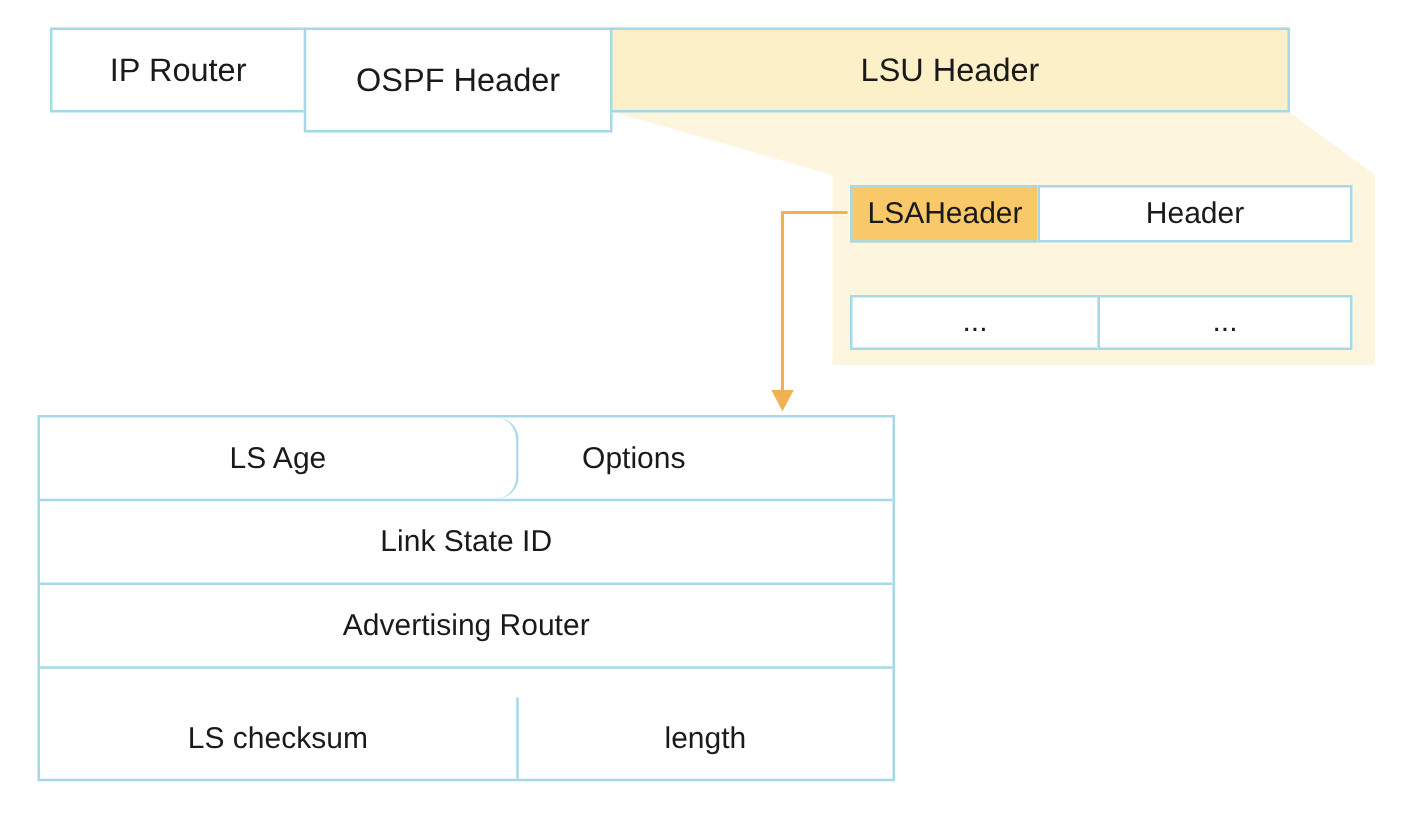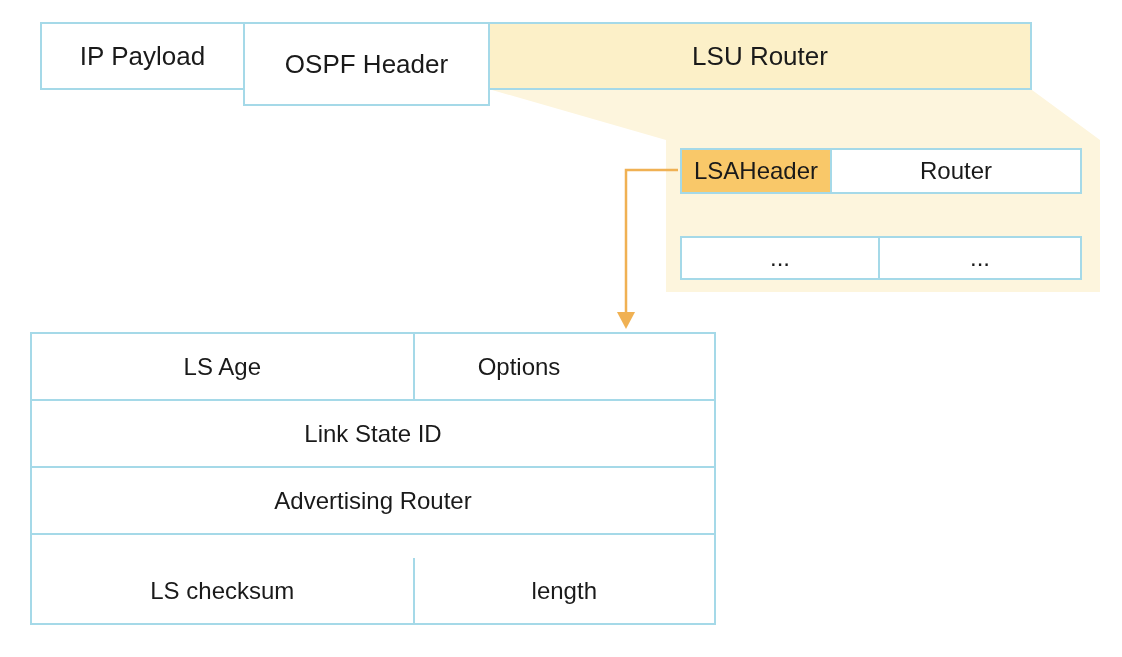--- a/index.html
+++ b/index.html
@@ -66,44 +66,44 @@
   }
   .trow { flex: 1; display: flex; border-bottom: 2px solid var(--blue); }
   .trow:last-child { border-bottom: none; margin-top: 23px; }
   .tcell {
     display: flex;
     align-items: center;
     justify-content: center;
     border-right: 2px solid var(--blue);
   }
   .tcell:last-child { border-right: none; }
-  .w-lsage   { width: 56.1%; }
-  .w-options { width: 27.1%; margin-left: 12px; }
+  .w-lsage   { width: 56.1%; border-radius: 18px; }
+  .w-options { width: 27.1%; }
   .w-lstype  { flex: 1; }
   .w-full    { width: 100%; }
   .w-chk     { width: 56.1%; }
   .w-len     { flex: 1; }
 </style>
 </head>
 <body>
 
 <div class="canvas">
 
   <svg class="overlay" viewBox="0 0 1122 657">
     <polygon class="funnel" points="492,90 1032,90 1100,140 1100,292 666,292 666,140"></polygon>
     <path class="connector" d="M 678 170 L 626 170 L 626 314"></path>
     <polygon class="arrowhead" points="617,312 635,312 626,329"></polygon>
   </svg>
 
-  <div class="box ip">IP Payload</div>
+  <div class="box ip">IP Router</div>
   <div class="box ospf">OSPF Header</div>
-  <div class="box lsu">LSU Router</div>
+  <div class="box lsu">LSU Header</div>
 
   <div class="box lsahdr">LSAHeader</div>
-  <div class="box lsapay">Router</div>
+  <div class="box lsapay">Header</div>
   <div class="box dots1">...</div>
   <div class="box dots2">...</div>
 
   <div class="table">
     <div class="trow">
       <div class="tcell w-lsage">LS Age</div>
       <div class="tcell w-options">Options</div>
     </div>
     <div class="trow">
       <div class="tcell w-full">Link State ID</div>

